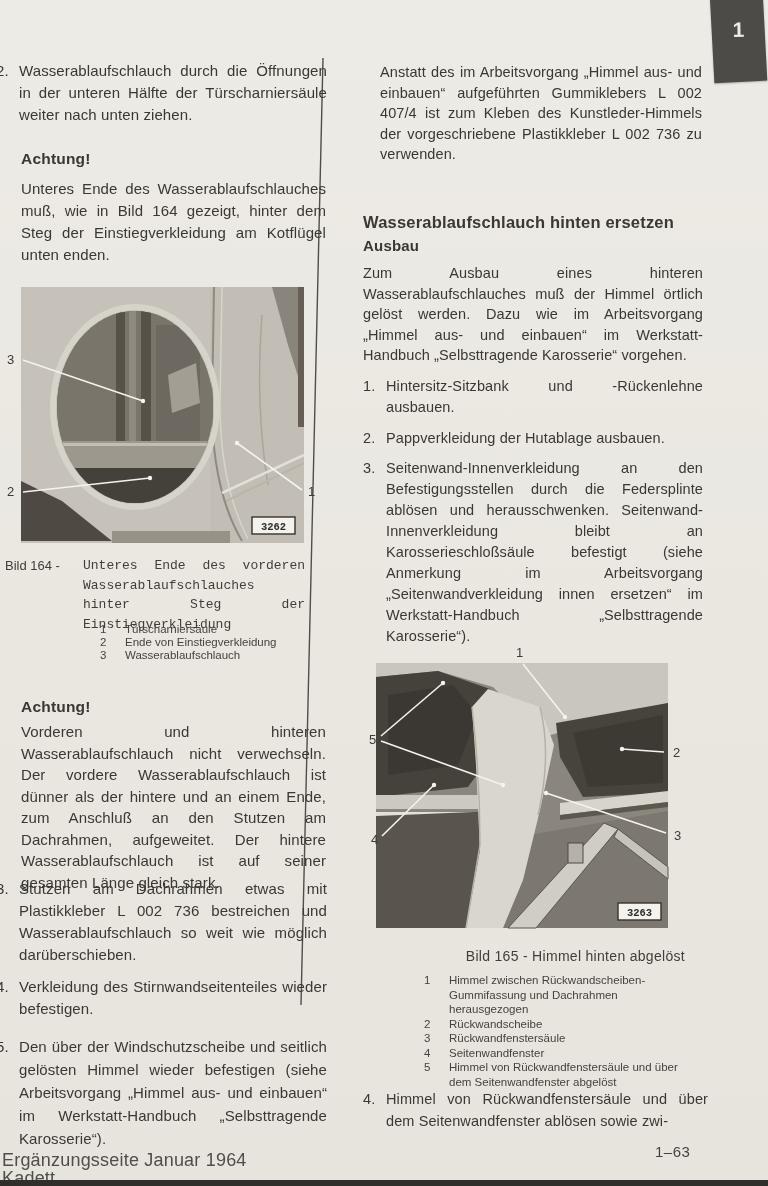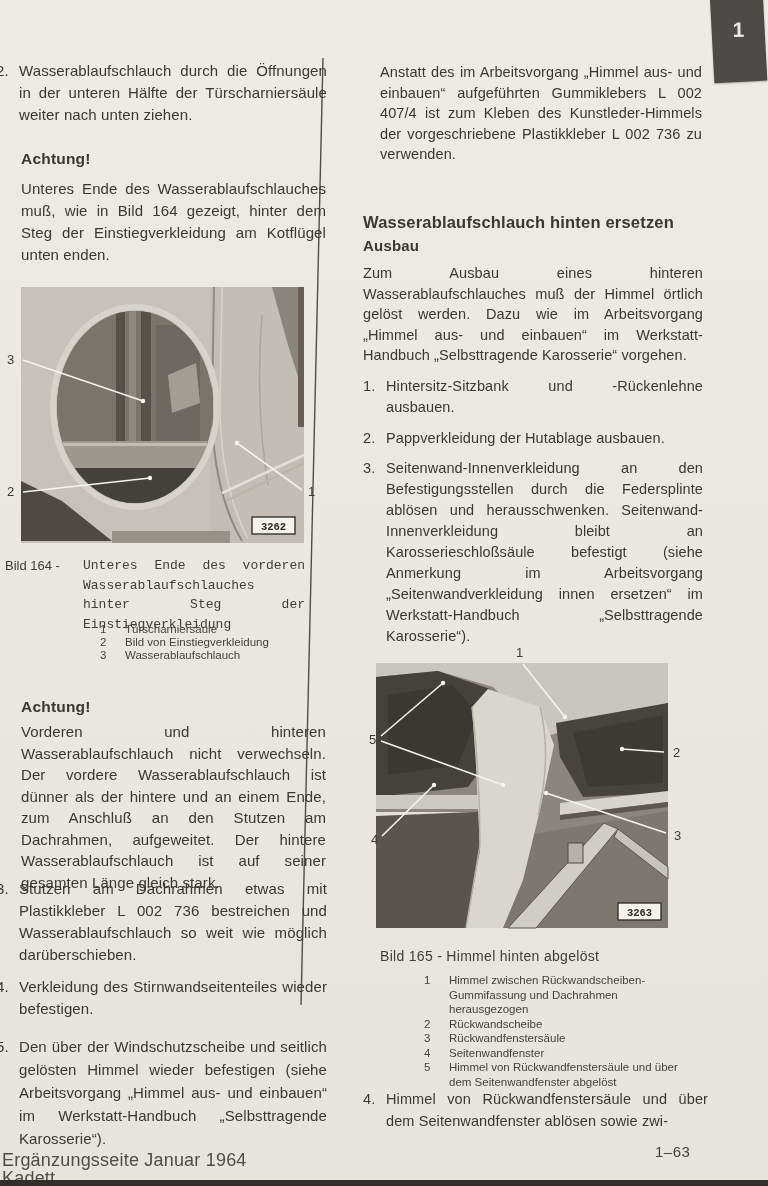--- a/index.html
+++ b/index.html
@@ -25,21 +25,21 @@
   
   .caption164{display:flex;font-size:13px;line-height:19.5px;color:#403e38;}
   .caption164 .lbl{flex:0 0 78px;white-space:nowrap;}
   .caption164 .txt{flex:1;text-align:justify;font-family:Liberation Mono, monospace;}
   .legend{font-size:11.5px;color:#45433d;}
   .legend .row{display:flex;line-height:13.5px;}
   .legend164 .row{line-height:13px;}
   .legend165 .row{line-height:14.5px;}
   .legend .n{flex:0 0 13px;}
   .legend .t{flex:1;margin-left:12px;}
-  .caption165{font-size:14px;color:#403e38;text-align:left;letter-spacing:.3px;}
+  .caption165{font-size:14px;color:#403e38;text-align:right;letter-spacing:.3px;}
   
   .footer{font-size:18px;color:#504e48;letter-spacing:.2px;}
   .pagenum{font-size:15px;color:#45433e;letter-spacing:.5px;}
   .tab{
     left:712px;top:-8px;width:53px;height:90px;
     background:#4c4b48;
     transform:rotate(-3deg);
     text-align:center;
     box-shadow:0 1px 2px rgba(0,0,0,.25);
   }
@@ -124,21 +124,21 @@
   <span class="lbl">Bild 164 -</span>
   <span class="txt">Unteres Ende des vorderen Wasserablaufschlauches hinter Steg der Einstiegverkleidung</span>
 </div>
 <div class="abs legend legend164" style="left:100px;top:623px;width:210px;">
   <div class="row">
     <span class="n">1</span>
     <span class="t">Türscharniersäule</span>
   </div>
   <div class="row">
     <span class="n">2</span>
-    <span class="t">Bild von Einstiegverkleidung</span>
+    <span class="t">Ende von Einstiegverkleidung</span>
   </div>
   <div class="row">
     <span class="n">3</span>
     <span class="t">Wasserablaufschlauch</span>
   </div>
 </div>
 
 <div class="abs heading" style="left:21px;top:698px;">Achtung!</div>
 <div class="abs body-l" style="left:21px;top:721px;width:305px;line-height:21.5px;">Vorderen und hinteren Wasserablaufschlauch nicht verwechseln. Der vordere Wasserablaufschlauch ist dünner als der hintere und an einem Ende, zum Anschluß an den Stutzen am Dachrahmen, aufgeweitet. Der hintere Wasserablaufschlauch ist auf seiner gesamten Länge gleich stark.</div>
 

